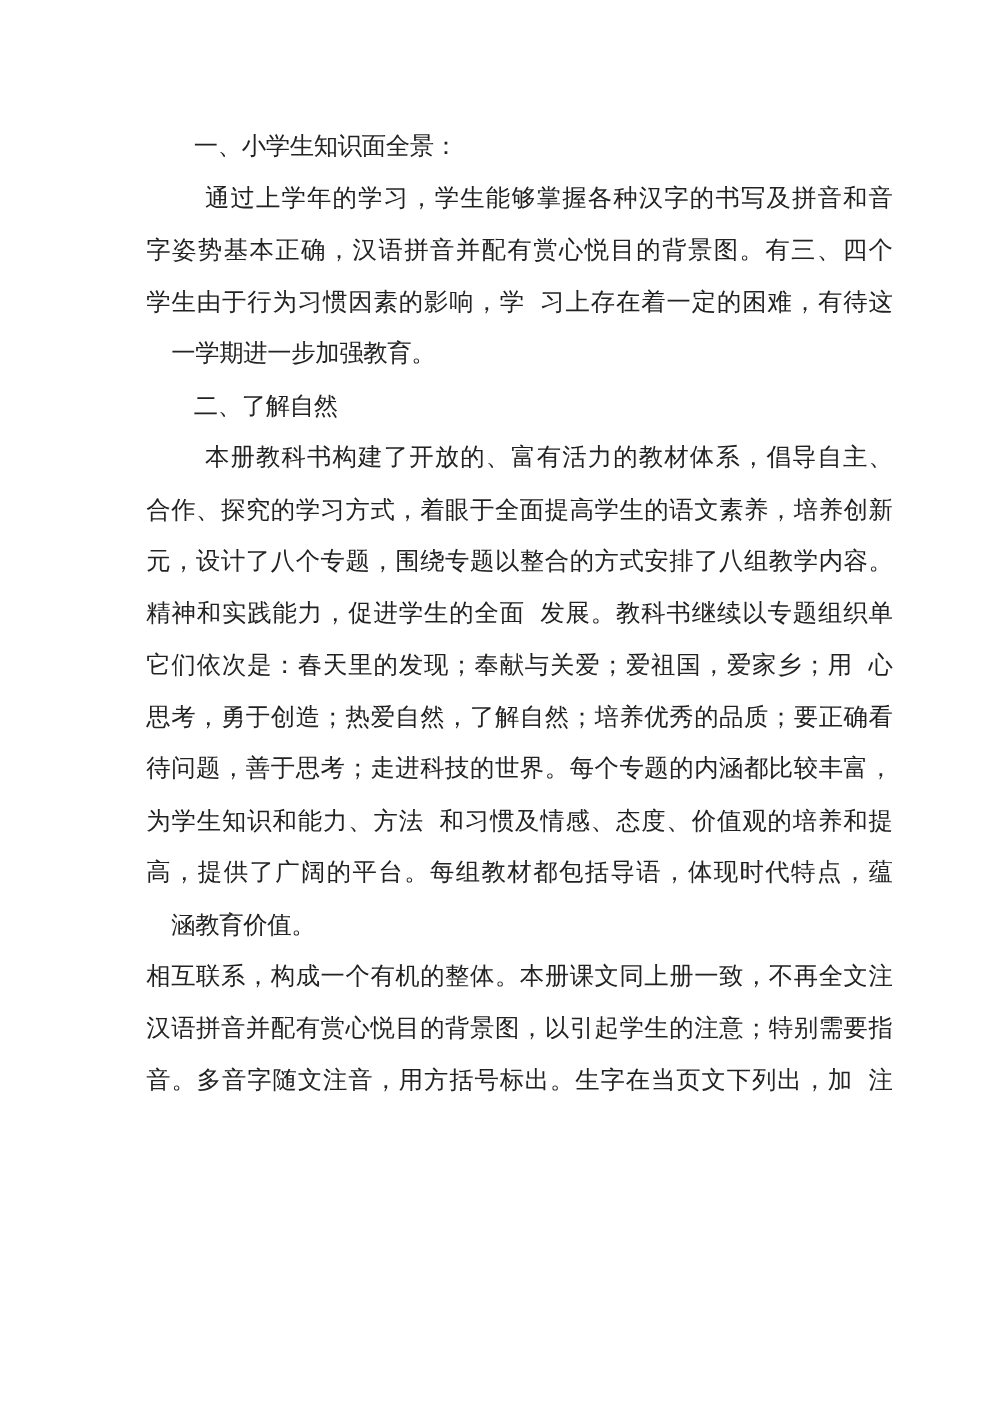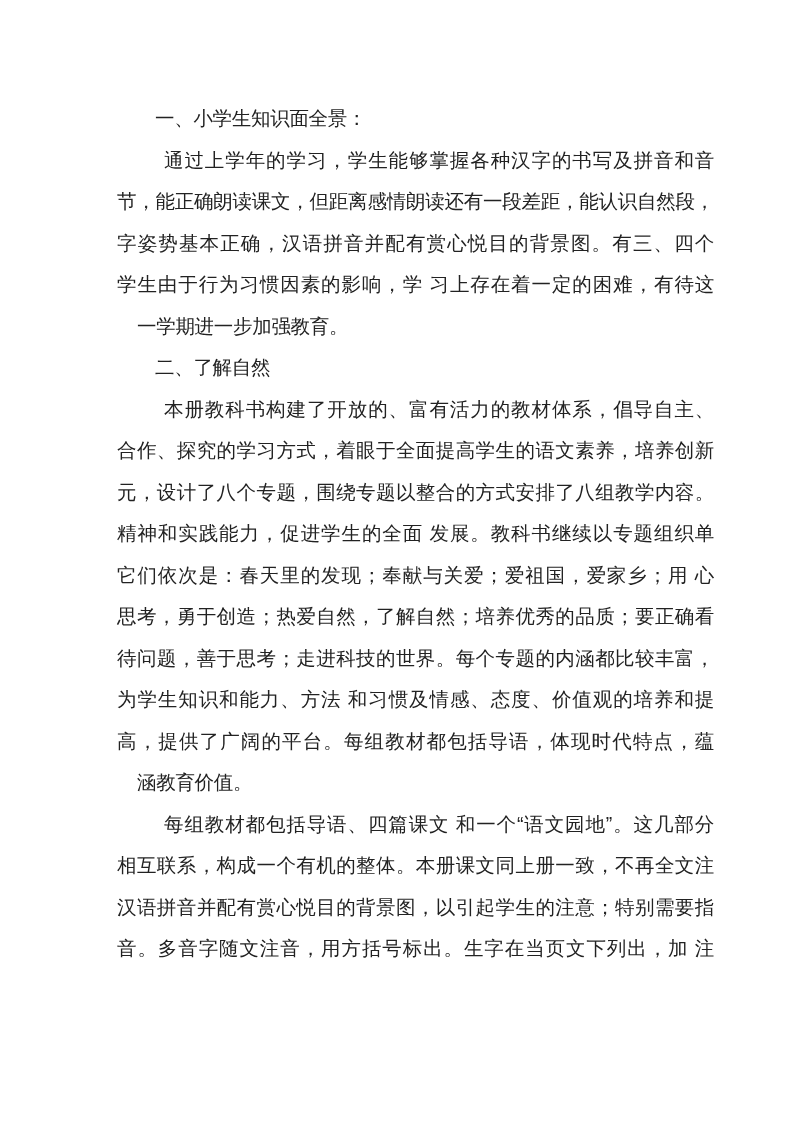--- a/index.html
+++ b/index.html
@@ -10,21 +10,21 @@
     width: 793px;
     height: 1122px;
     background: #ffffff;
     overflow: hidden;
   }
   .page {
     position: relative;
     width: 793px;
     height: 1122px;
     background: #ffffff;
-    font-family: Liberation Sans, sans-serif;
+    font-family: Liberation Mono, monospace;
   }
   .text-block {
     position: absolute;
     left: 117px;
     top: 98px;
     width: 597px;
     color: #222222;
     font-size: 19.5px;
     letter-spacing: -0.3px;
   }
@@ -58,33 +58,31 @@
     margin-left: 20px;
   }
 </style>
 </head>
 <body style="background: rgb(255, 255, 255);">
 
 <div class="page">
   <div class="text-block" style="color: rgb(34, 34, 34);">
       <div class="line heading">一、小学生知识面全景：</div>
       <div class="line para-first">通过上学年的学习，学生能够掌握各种汉字的书写及拼音和音</div>
-      <div class="line full">节，能正确朗读课文，但距离感情朗读还有一段差距，能认识自然段，</div>
       <div class="line full">字姿势基本正确，汉语拼音并配有赏心悦目的背景图。有三、四个</div>
       <div class="line full">学生由于行为习惯因素的影响，学 习上存在着一定的困难，有待这</div>
       <div class="line para-last">一学期进一步加强教育。</div>
       <div class="line heading">二、了解自然</div>
       <div class="line para-first">本册教科书构建了开放的、富有活力的教材体系，倡导自主、</div>
       <div class="line full">合作、探究的学习方式，着眼于全面提高学生的语文素养，培养创新</div>
       <div class="line full">元，设计了八个专题，围绕专题以整合的方式安排了八组教学内容。</div>
       <div class="line full">精神和实践能力，促进学生的全面 发展。教科书继续以专题组织单</div>
       <div class="line full">它们依次是：春天里的发现；奉献与关爱；爱祖国，爱家乡；用 心</div>
       <div class="line full">思考，勇于创造；热爱自然，了解自然；培养优秀的品质；要正确看</div>
       <div class="line full">待问题，善于思考；走进科技的世界。每个专题的内涵都比较丰富，</div>
       <div class="line full">为学生知识和能力、方法 和习惯及情感、态度、价值观的培养和提</div>
       <div class="line full">高，提供了广阔的平台。每组教材都包括导语，体现时代特点，蕴</div>
       <div class="line para-last">涵教育价值。</div>
-      <div class="line para-first">每组教材都包括导语、四篇课文 和一个“语文园地”。这几部分</div>
       <div class="line full">相互联系，构成一个有机的整体。本册课文同上册一致，不再全文注</div>
       <div class="line full">汉语拼音并配有赏心悦目的背景图，以引起学生的注意；特别需要指</div>
       <div class="line full">音。多音字随文注音，用方括号标出。生字在当页文下列出，加 注</div>
     </div>
 </div>
 
 </body></html>

